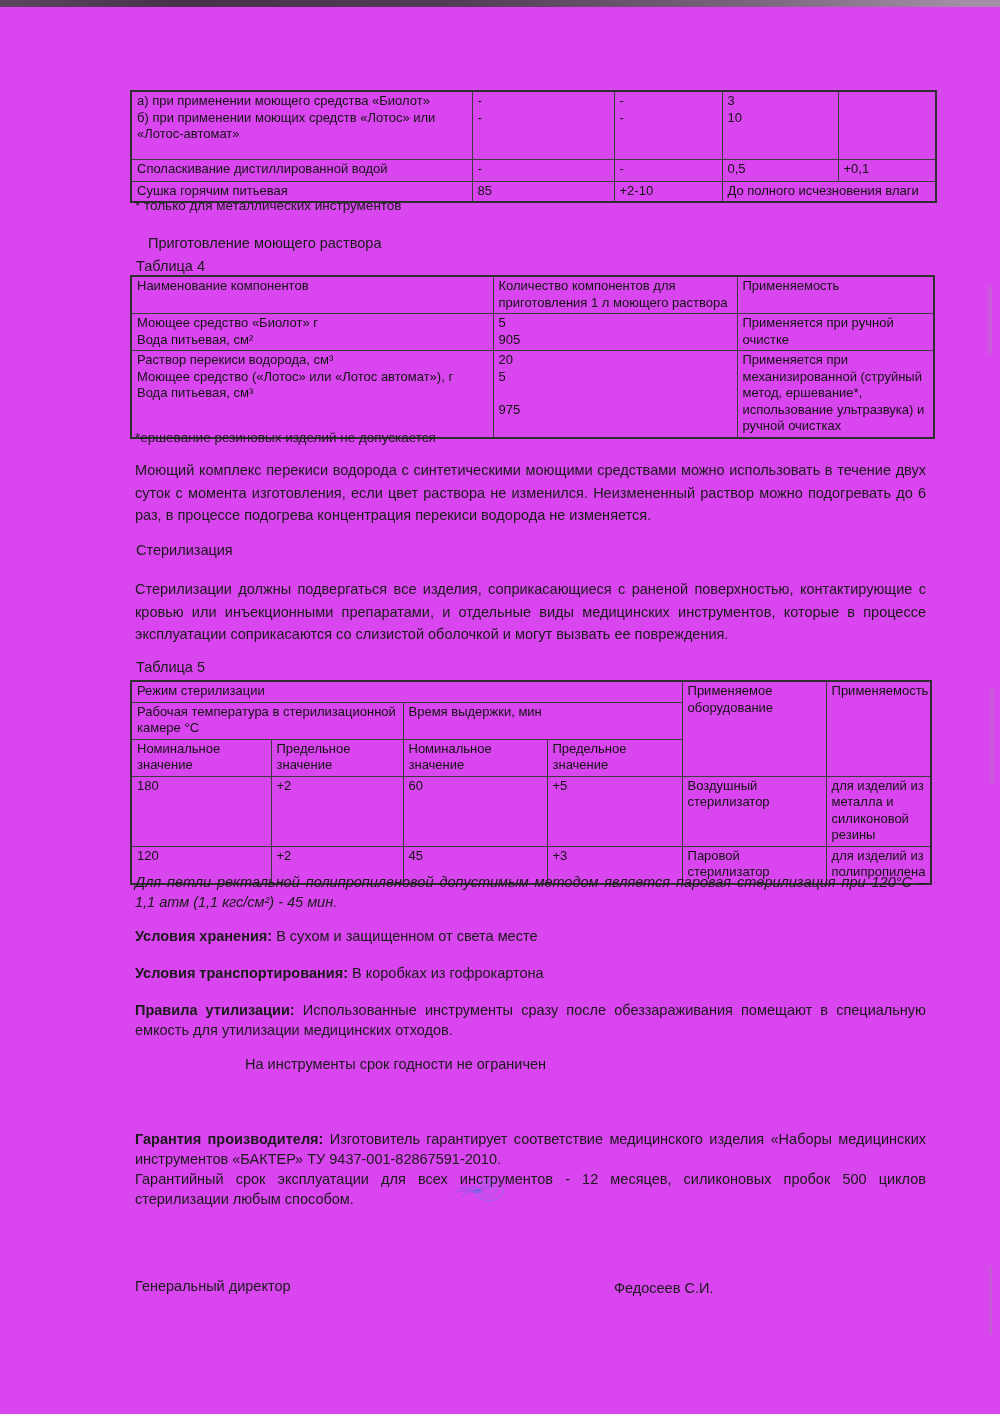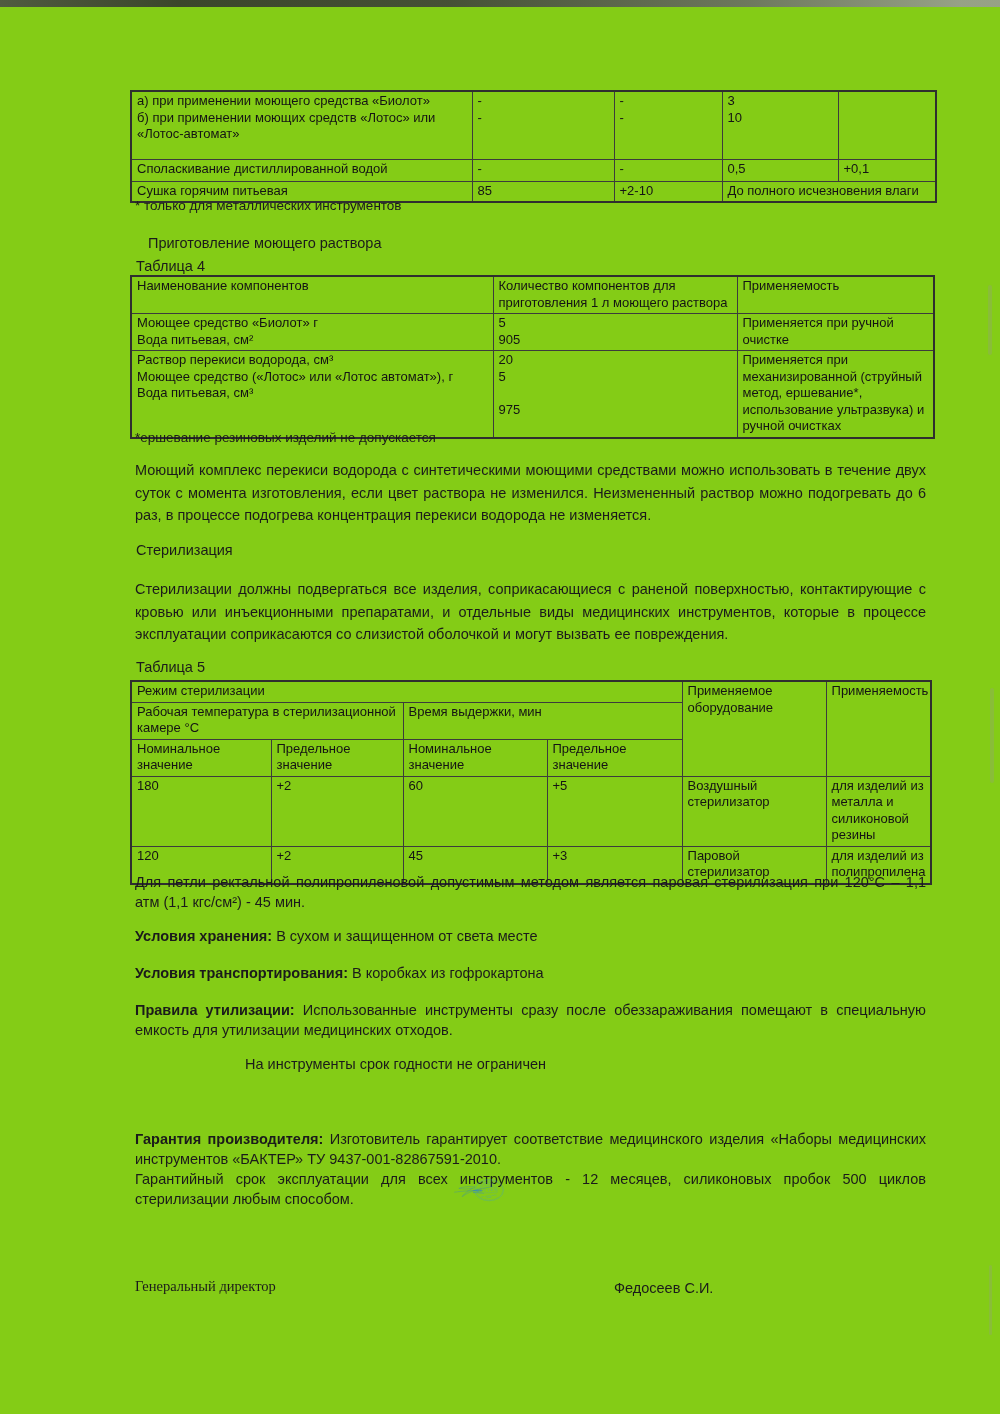--- a/index.html
+++ b/index.html
@@ -1,18 +1,18 @@
 <!DOCTYPE html>
 <html><head>
 <meta charset="utf-8">
 <style>
   html,body{margin:0;padding:0;background:#e8e8e8;}
   .page{
     position:relative;width:1000px;height:1414px;margin:0 auto;
-    background:#84cc16;
+    background:#d946ef;
     font-family:"Liberation Sans",sans-serif;color:#1b1b1b;overflow:hidden;
   }
   .abs{position:absolute;}
   .scan-top{
     left:0;top:0;width:1000px;height:7px;
     background:linear-gradient(to right,#474747,#2e2e2e 18%,#3b3b3b 45%,#6a6a6a 75%,#9a9a9a 96%);
     opacity:.85;
   }
   .scan-streak{background:rgba(150,150,150,.28);border-radius:2px;}
   .doc-table{
@@ -159,21 +159,21 @@
     <tr style="height:34px">
       <td>120</td>
       <td>+2</td>
       <td>45</td>
       <td>+3</td>
       <td>Паровой стерилизатор</td>
       <td>для изделий из полипропилена</td>
     </tr>
   </tbody>
     </table>
-  <div class="abs para2" style="left:135px;top:872px;width:791px;">Для петли ректальной полипропиленовой допустимым методом является паровая стерилизация при 120°С – 1,1 атм (1,1 кгс/см²) - 45 мин.</div>
+  <div class="abs para2" style="left:135px;top:872px;width:791px;font-style:italic;">Для петли ректальной полипропиленовой допустимым методом является паровая стерилизация при 120°С – 1,1 атм (1,1 кгс/см²) - 45 мин.</div>
 
   <div class="abs txt" style="left:135px;top:926px;width:791px;">
     <span class="lbl">Условия хранения:</span><span> В сухом и защищенном от света месте</span>
   </div>
   <div class="abs txt" style="left:135px;top:963px;width:791px;">
     <span class="lbl">Условия транспортирования:</span><span> В коробках из гофрокартона</span>
   </div>
   <div class="abs para2" style="left:135px;top:1000px;width:791px;">
     <span class="lbl">Правила утилизации:</span><span> Использованные инструменты сразу после обеззараживания помещают в специальную емкость для утилизации медицинских отходов.</span>
   </div>
@@ -206,16 +206,16 @@
       </g>
       <g stroke="#2374de" stroke-width="2.3" fill="none" stroke-linecap="round" opacity="0.92">
         <path d="M345,1254 C352,1245 418,1238 451,1242 C468,1244 462,1252 429,1256 C397,1260 352,1259 345,1254"></path>
         <path d="M588,1239 C540,1252 472,1268 445,1274 C415,1283 386,1300 371,1313 C364,1318 372,1306 385,1294 C405,1275 430,1261 443,1254"></path>
         <path d="M312,1282 C360,1274 450,1268 502,1270"></path>
         <path d="M508,1256 C478,1263 452,1268 446,1271 C468,1269 505,1269 517,1271 C497,1276 456,1281 447,1285 C472,1284 512,1286 523,1289"></path>
       </g>
     </svg>
   </svg>
 
-  <div class="abs txt" style="left:135px;top:1276px;font-family:Liberation Serif, serif;">Генеральный директор</div>
+  <div class="abs txt" style="left:135px;top:1276px;">Генеральный директор</div>
   <div class="abs txt" style="left:614px;top:1278px;">Федосеев С.И.</div>
 
 </div>
 
 </body></html>

